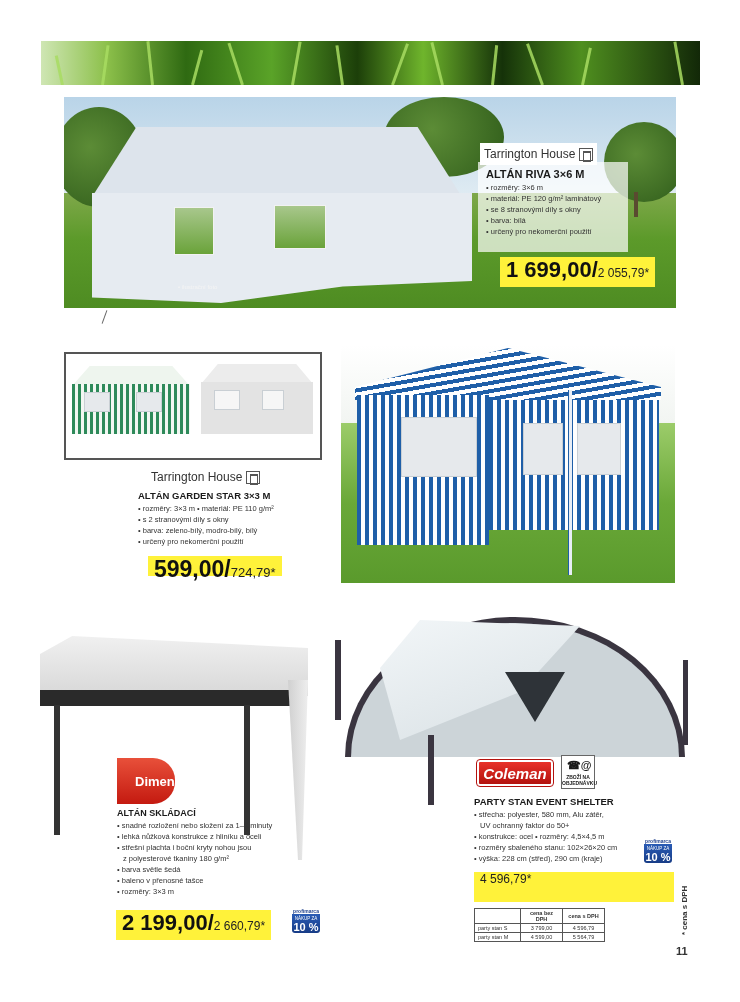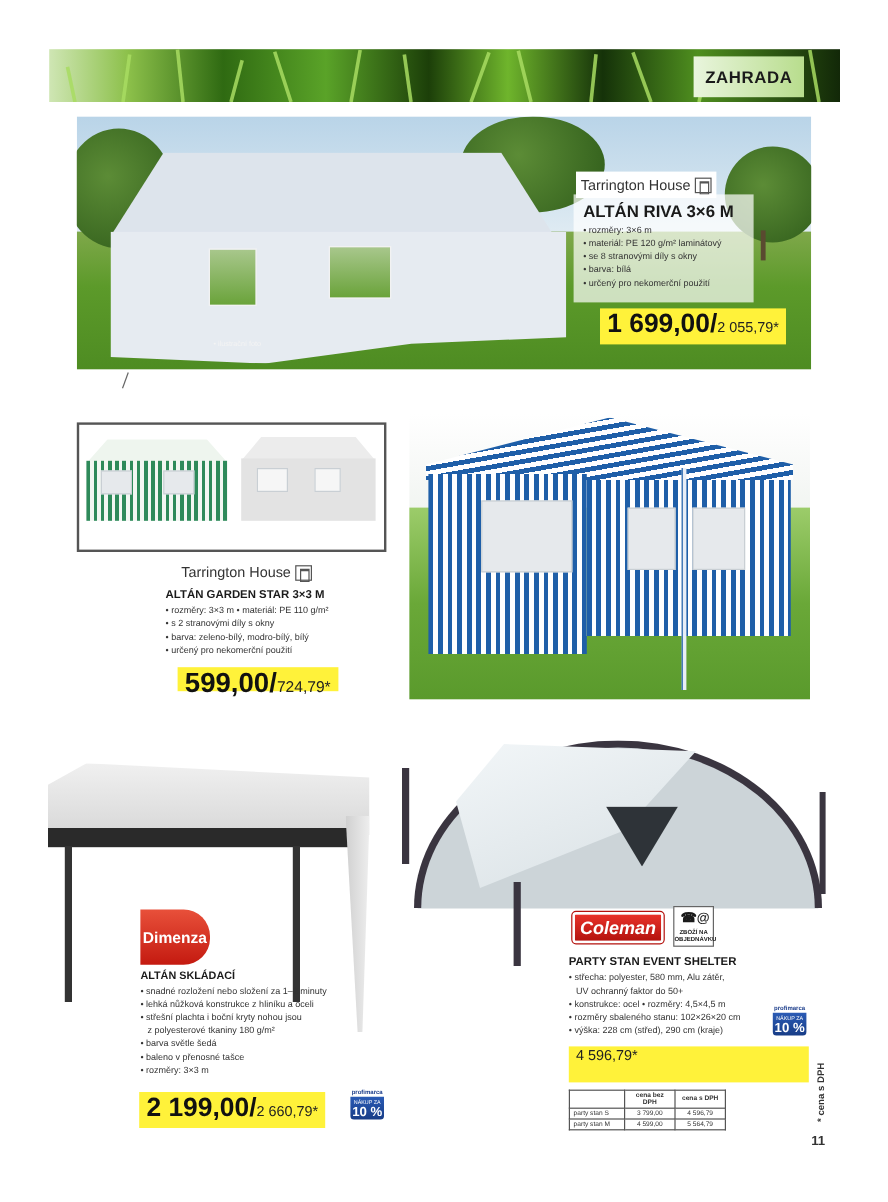--- a/index.html
+++ b/index.html
@@ -25,21 +25,21 @@
   #p1-photo .sky { height: 110px; background: linear-gradient(180deg, #b9d4e8 0%, #e4eef4 100%); }
   #p1-photo .grass { height: 115px; background: linear-gradient(180deg, #7fa84a 0%, #5c9a2a 40%, #4e8c22 100%); }
   .tree { position: absolute; border-radius: 50%; background: radial-gradient(circle at 40% 40%, #5c8c36, #2f5c1a); }
   .trunk { position: absolute; width: 4px; background: #5a4a30; }
   .tent-white { position: absolute; background: #e8edf2; }
 
   .info-box { position: absolute; left: 478px; top: 162px; width: 150px; height: 90px; background: rgba(255,255,255,0.7); padding: 6px 8px; }
   .brand-label { position: absolute; display: flex; align-items: center; gap: 4px; font-size: 12px; color: #333; background: #fff; padding: 4px 4px; }
   .brand-icon { width: 14px; height: 13px; border: 1px solid #555; position: relative; }
   .brand-icon::before { content: ""; position: absolute; left: 3px; top: 2px; width: 6px; height: 8px; border: 1px solid #555; border-top: 2px solid #555; }
-  .prod-title { font-weight: bold; font-size: 14px; color: #1a1a1a; margin-bottom: 2px; }
+  .prod-title { font-weight: bold; font-size: 11px; color: #1a1a1a; margin-bottom: 2px; }
   .bullets { list-style: none; font-size: 7.5px; color: #333; line-height: 11px; }
   .bullets li::before { content: "• "; }
   .bullets li.cont::before { content: ""; padding-left: 6px; }
 
   .price { position: absolute; background: #fff23a; display: flex; align-items: baseline; padding: 0 6px; white-space: nowrap; }
   .price .main { font-weight: bold; color: #111; }
   .price .sub { color: #222; }
 
   
   #p2-frame { left: 64px; top: 352px; width: 258px; height: 108px; border: 2px solid #555; background: #fff; }
@@ -49,21 +49,21 @@
   #p2-photo .grass { height: 160px; background: linear-gradient(180deg, #9ccc6a 0%, #6aa838 50%, #5a9a2c 100%); }
 
   .striped { background: repeating-linear-gradient(90deg, #1f5fa8 0 4px, #ffffff 4px 8px); }
   .striped-green { background: repeating-linear-gradient(90deg, #2e8a5a 0 3px, #f2f7f2 3px 6px); }
   .window { position: absolute; background: #e6e9ec; border: 1px solid #c9cfd4; }
 
   
   .canopy { position: absolute; }
   .dimenza { position: absolute; left: 117px; top: 758px; width: 58px; height: 46px; border-radius: 0 22px 22px 0;
     background: linear-gradient(180deg, #e8503a 0%, #c41a10 100%); color: #fff; font-weight: bold; font-size: 13px;
-    display: flex; align-items: center; justify-content: flex-start; padding-left: 2px; }
+    display: flex; align-items: center; justify-content: flex-start; padding-left: 18px; }
 
   .coleman { position: absolute; left: 477px; top: 760px; width: 76px; height: 26px; background: linear-gradient(180deg, #e8322a, #b4120e);
     border: 2px solid #fff; outline: 1px solid #b4120e; border-radius: 3px; color: #fff; font-style: italic; font-weight: bold; font-size: 15px;
     display: flex; align-items: center; justify-content: center; }
   .order-box { position: absolute; left: 561px; top: 755px; width: 34px; height: 34px; border: 1px solid #666; font-size: 5px; font-weight: bold;
     text-align: center; padding-top: 18px; line-height: 6px; background: #fff; }
   .order-box .phone { position: absolute; left: 5px; top: 4px; font-size: 11px; line-height: 11px; }
 
   .prof-badge { position: absolute; width: 28px; }
   .prof-badge .logo { font-size: 5px; font-weight: bold; color: #1e3f8c; text-align: center; }
@@ -91,21 +91,20 @@
   <div class="blade" style="left:150px;height:36px;transform:rotate(15deg)"></div>
   <div class="blade" style="left:200px;height:44px;transform:rotate(-18deg)"></div>
   <div class="blade" style="left:250px;height:44px;transform:rotate(10deg)"></div>
   <div class="blade" style="left:300px;height:40px;transform:rotate(-8deg)"></div>
   <div class="blade" style="left:350px;height:44px;transform:rotate(20deg)"></div>
   <div class="blade" style="left:400px;height:44px;transform:rotate(-14deg)"></div>
   <div class="blade" style="left:450px;height:40px;transform:rotate(6deg)"></div>
   <div class="blade" style="left:500px;height:44px;transform:rotate(-20deg)"></div>
   <div class="blade" style="left:540px;height:38px;transform:rotate(12deg)"></div>
   <div class="blade" style="left:640px;height:44px;transform:rotate(-10deg)"></div>
-  <div class="banner-tag">ZAHRADA</div>
 </div>
 
 <div class="photo" id="p1-photo">
   <div class="sky"></div>
   <div class="grass"></div>
   <div class="tree" style="left:-10px;top:10px;width:90px;height:100px;"></div>
   <div class="tree" style="left:320px;top:0px;width:120px;height:80px;"></div>
   <div class="tree" style="left:540px;top:25px;width:80px;height:80px;"></div>
   <div class="trunk" style="left:570px;top:95px;height:25px;"></div>
 

